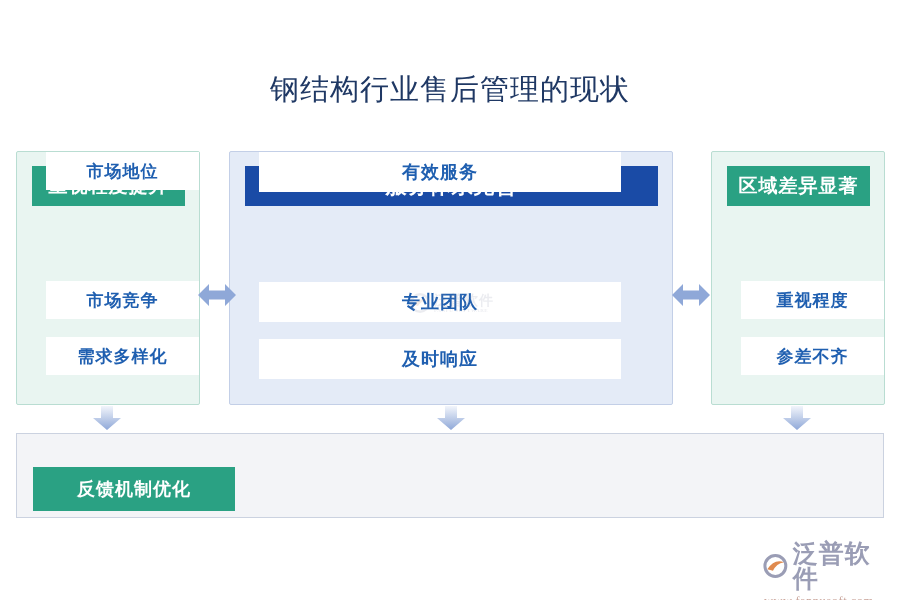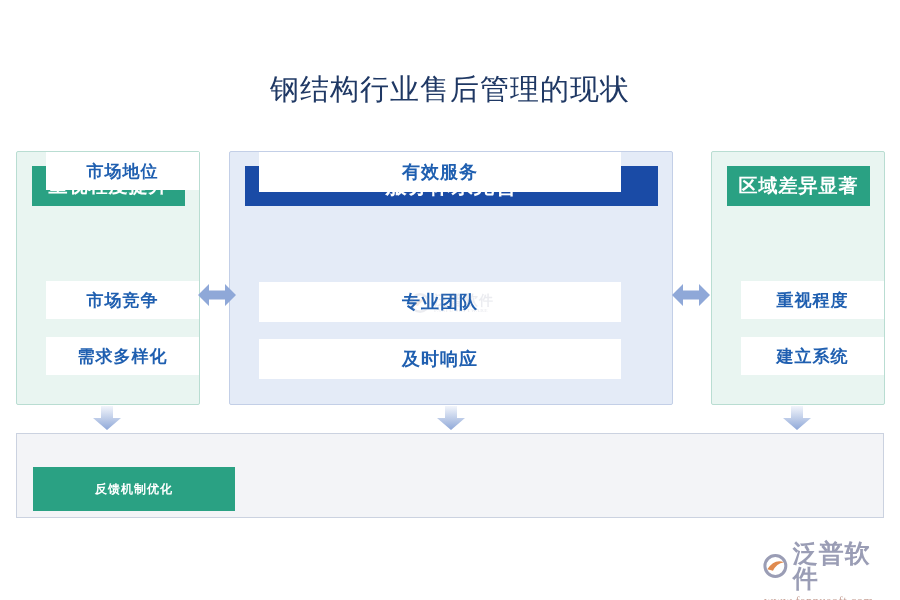--- a/index.html
+++ b/index.html
@@ -168,21 +168,21 @@
     background: #f3f4f7;
     border: 1px solid #cbd2e0;
   }
   .bottom-item {
     position: absolute;
     top: 33px;
     height: 44px;
     display: flex;
     align-items: center;
     justify-content: center;
-    font-size: 12px;
+    font-size: 18px;
     font-weight: bold;
     letter-spacing: 1px;
   }
   .bottom-item.accent {
     background: #2aa183;
     color: #ffffff;
   }
   .bottom-item.plain {
     background: #ffffff;
     color: #1f5fb0;
@@ -255,21 +255,21 @@
       </span>
     </div>
 
     <div class="col-item">及时响应</div>
     <div class="col-item">有效服务</div>
   </div>
 
   <div class="col col-right">
     <div class="col-header">区域差异显著</div>
     <div class="col-item">重视程度</div>
-    <div class="col-item">建立系统</div>
+    <div class="col-item">参差不齐</div>
   </div>
 </div>
 
 <div class="h-arrow left-gap">
   <svg width="38" height="30" viewBox="0 0 38 30">
     <polygon points="0,15 11,4 11,10.5 27,10.5 27,4 38,15 27,26 27,19.5 11,19.5 11,26" fill="#8fa8d8"></polygon>
   </svg>
 </div>
 <div class="h-arrow right-gap">
   <svg width="38" height="30" viewBox="0 0 38 30">

